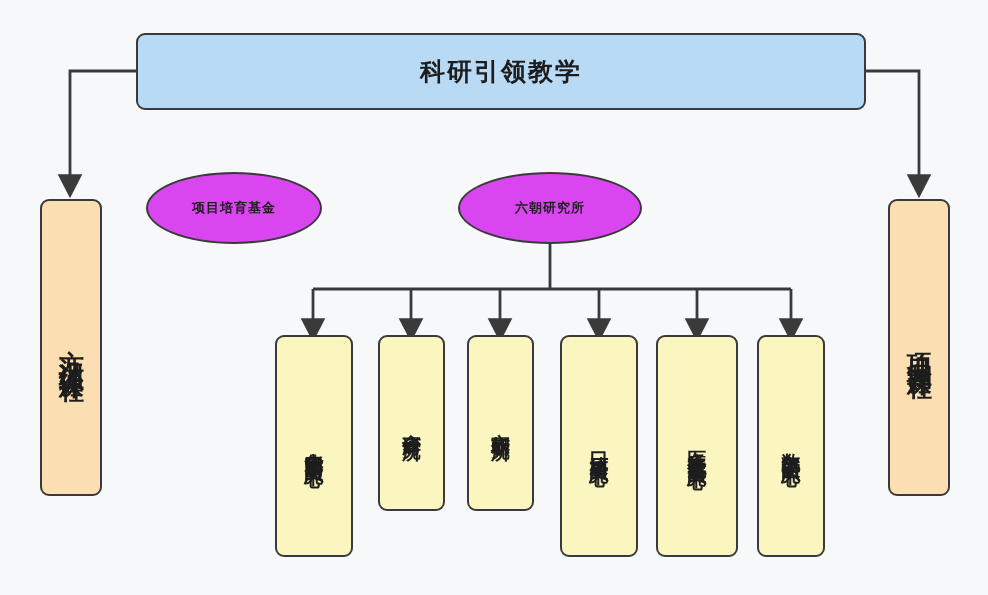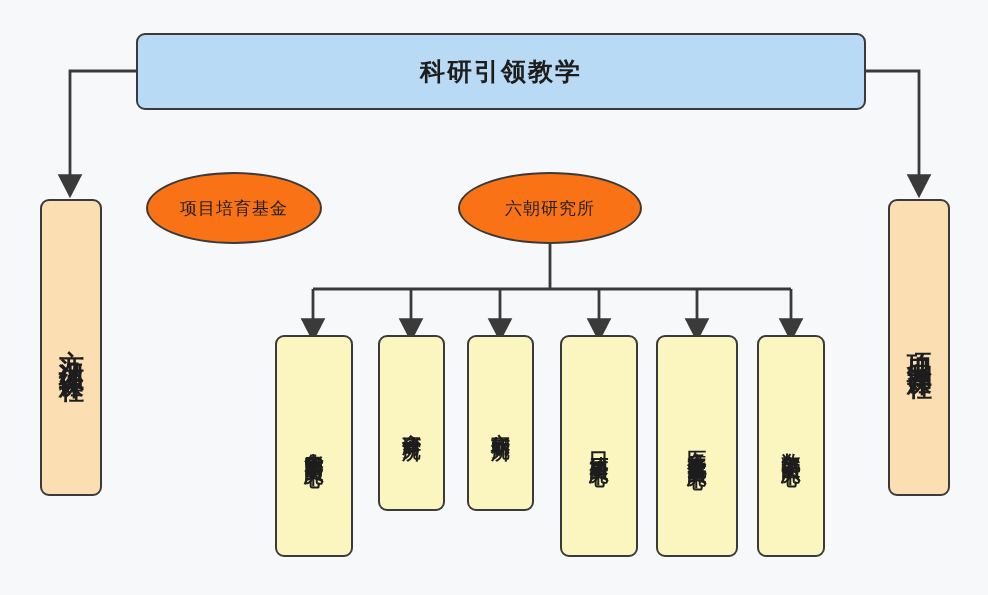--- a/index.html
+++ b/index.html
@@ -47,23 +47,23 @@
     font-size: 25px;
     font-weight: bold;
     letter-spacing: 2px;
   }
   .side-node {
     background: #fbdfb2;
     font-size: 25px;
     font-weight: bold;
   }
   .fund-node {
-    background: #f97316;
-    font-size: 17px;
-    font-weight: normal;
+    background: #d946ef;
+    font-size: 13px;
+    font-weight: bold;
     letter-spacing: 1px;
   }
   .center-node {
     background: #fbf5c0;
     font-size: 19px;
     font-weight: bold;
     align-items: center;
   }
   .vtext-2col {
     writing-mode: vertical-rl;

